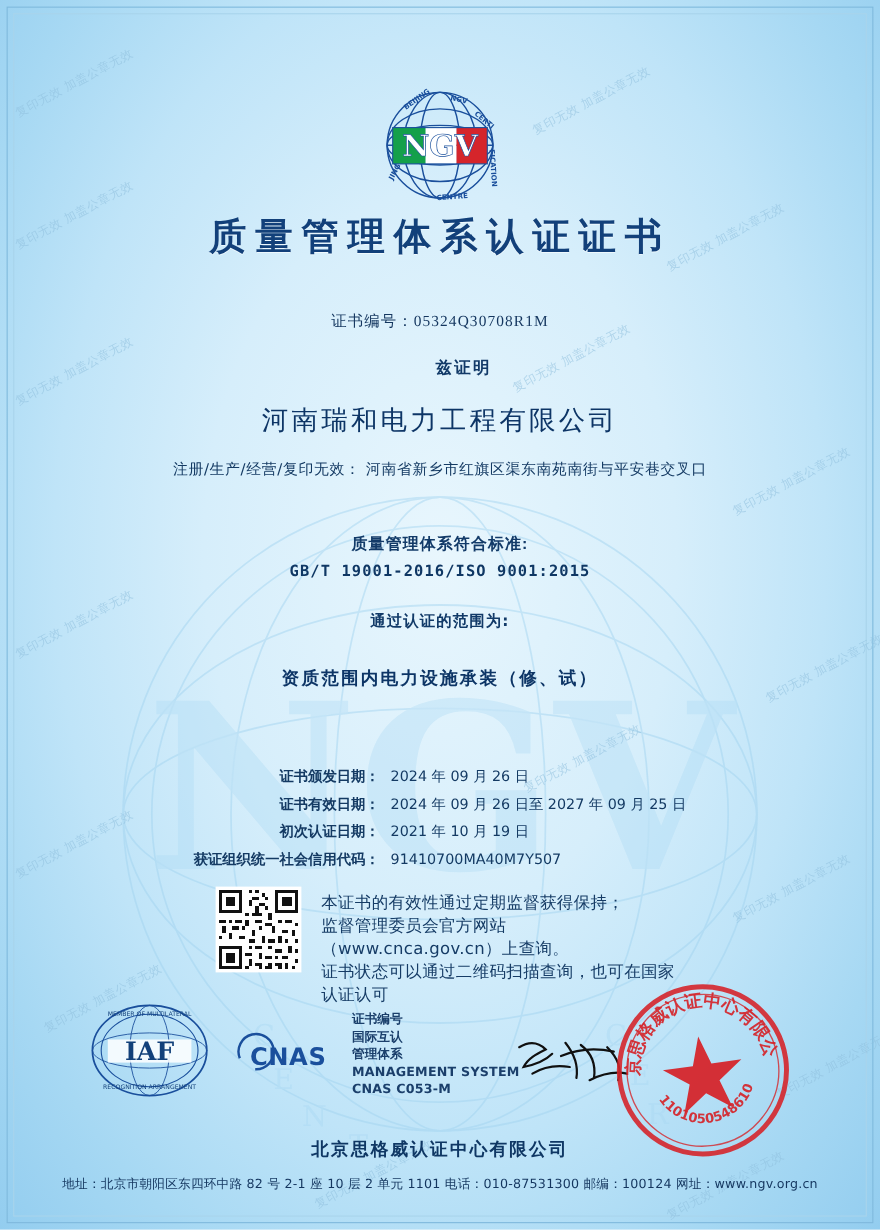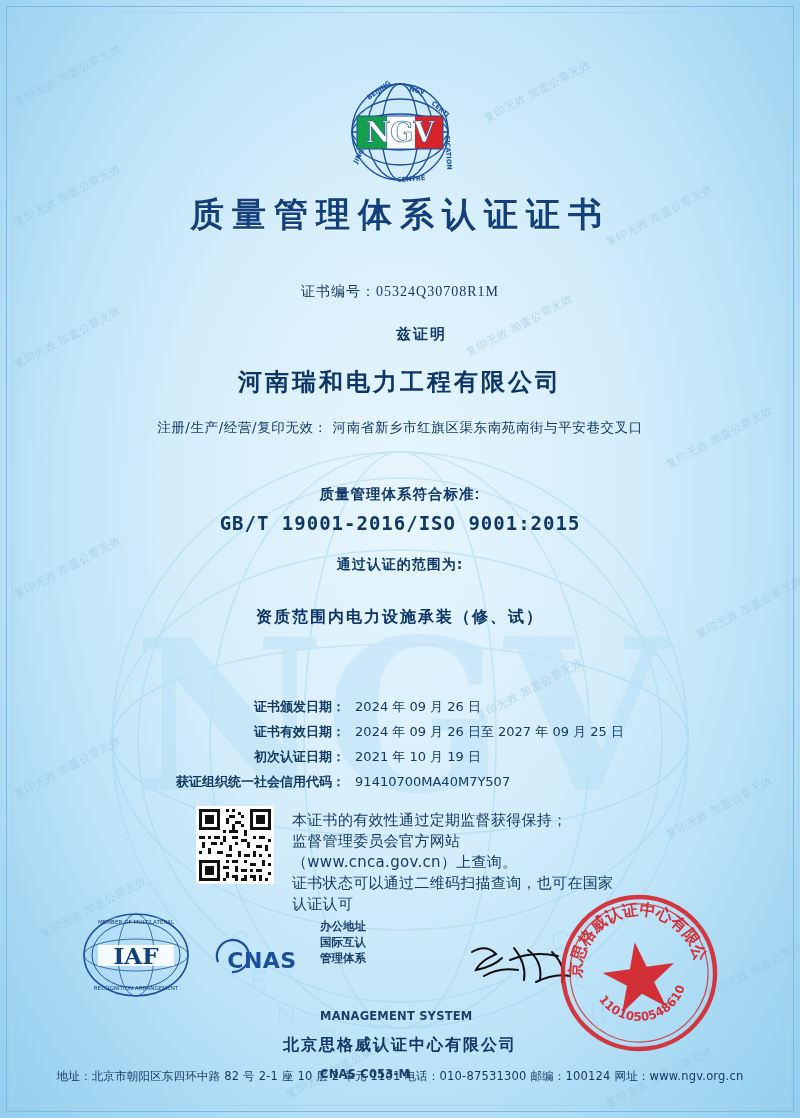--- a/index.html
+++ b/index.html
@@ -102,21 +102,21 @@
     font-family: "DejaVu Sans", sans-serif;
     letter-spacing: 2px;
     margin-left: 43px;
   }
   .company {
     position: absolute;
     top: 366px;
     left: 0; right: 0;
     text-align: center;
     font-size: 24px;
-    font-weight: bold;
+    font-weight: normal;
     color: #0d3566;
     font-family: "DejaVu Sans", sans-serif;
     letter-spacing: 3px;
   }
   .addr-block {
     position: absolute;
     top: 414px;
     left: 70px; right: 70px;
     text-align: center;
     font-size: 13.5px;
@@ -134,21 +134,21 @@
     font-weight: bold;
     color: #123a68;
     font-family: Liberation Sans, sans-serif;
     letter-spacing: 1px;
   }
   .std-value {
     position: absolute;
     top: 512px;
     left: 0; right: 0;
     text-align: center;
-    font-size: 19px;
+    font-size: 14px;
     font-weight: bold;
     color: #0f3764;
     font-family: "DejaVu Sans Mono", monospace;
     letter-spacing: 1px;
   }
   .scope-label {
     position: absolute;
     top: 556px;
     left: 0; right: 0;
     text-align: center;
@@ -235,21 +235,21 @@
   .ms-text {
     position: absolute;
     left: 320px;
     top: 918px;
     font-size: 11.5px;
     line-height: 16px;
     color: #1b3f6b;
     font-family: "DejaVu Sans", sans-serif;
     font-weight: bold;
   }
-  .ms-text .en { letter-spacing: 0.2px; margin-top: 42px; }
+  .ms-text .en { letter-spacing: 0.2px; }
   .signature {
     position: absolute;
     left: 466px;
     top: 936px;
     width: 110px;
     height: 58px;
   }
   .seal {
     position: absolute;
     left: 556px;
@@ -503,21 +503,21 @@
   <div class="cnas">
     <svg width="100" height="52" viewBox="0 0 100 52" aria-hidden="true">
       <g fill="none" stroke="#1a4f9c" stroke-width="2.2">
         <path d="M6 30 A 16 16 0 1 1 20 40"></path>
       </g>
       <text x="50" y="36" text-anchor="middle" font-family="DejaVu Sans, sans-serif" font-size="22" font-weight="bold" fill="#1a4f9c" letter-spacing="0.5">CNAS</text>
     </svg>
   </div>
 
   <div class="ms-text">
-    <div>办公地址</div>
+    <div>证书编号</div>
     <div>国际互认</div>
     <div>管理体系</div>
     <div class="en">MANAGEMENT SYSTEM</div>
     <div class="en">CNAS C053-M</div>
   </div>
 
   <div class="signature">
     <svg width="110" height="58" viewBox="0 0 110 58" aria-hidden="true">
       <g fill="none" stroke="#101010" stroke-width="2" stroke-linecap="round">
         <path d="M6 16 C 16 10, 24 12, 30 18 C 22 22, 14 26, 10 34 C 20 32, 30 28, 36 22"></path>

